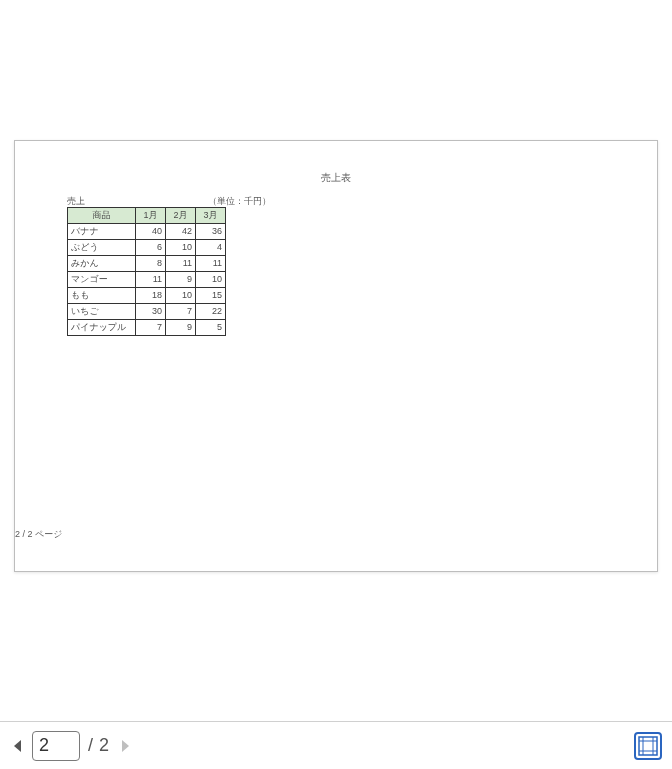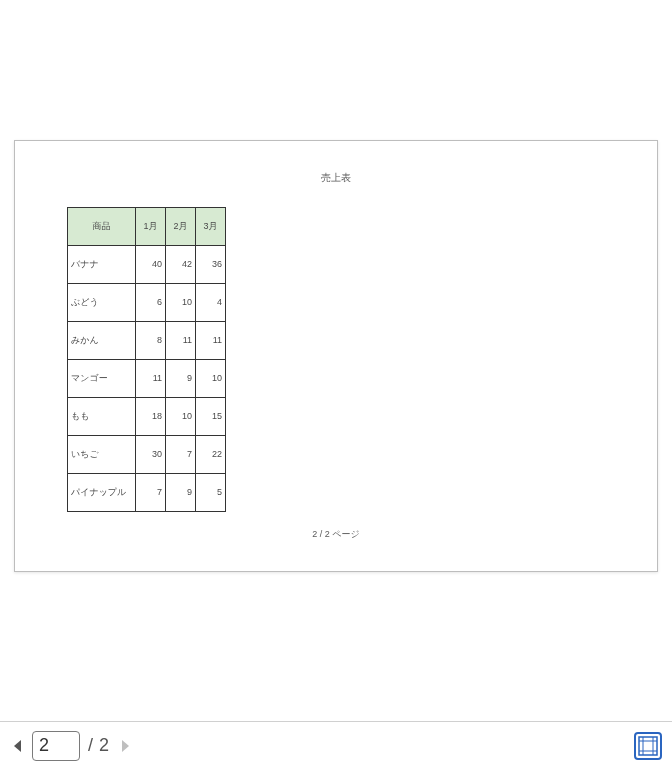--- a/index.html
+++ b/index.html
@@ -43,21 +43,21 @@
   table.sales {
     position: absolute;
     left: 52px;
     top: 66px;
     border-collapse: collapse;
     font-size: 9px;
     color: #4a4a4a;
   }
   table.sales th, table.sales td {
     border: 1px solid #333;
-    padding: 13px 3px;
+    padding: 2px 3px;
     height: 13px;
     line-height: 11px;
   }
   table.sales th {
     background: #d7ead2;
     font-weight: normal;
     text-align: center;
   }
   table.sales td.name {
     width: 68px;
@@ -67,21 +67,21 @@
     width: 30px;
     text-align: right;
   }
   table.sales tr.total td {
     border-top: 1px solid #333;
   }
   .footer {
     position: absolute;
     left: 0; right: 0;
     bottom: 30px;
-    text-align: center;
+    text-align: left;
     font-size: 9px;
     color: #5a5a5a;
   }
   
   .toolbar {
     position: absolute;
     left: 0; right: 0;
     bottom: 0;
     height: 48px;
     border-top: 1px solid #d0d0d0;
@@ -122,20 +122,24 @@
     align-items: center;
     justify-content: center;
     cursor: pointer;
   }
 </style>
 </head>
 <body>
 
 <div class="page">
   <div class="doc-title">売上表</div>
+  <div class="topline">
+    <span>売上</span>
+    <span class="unit">（単位：千円）</span>
+  </div>
   <table class="sales">
     <thead>
       <tr>
         <th style="width:68px">商品</th>
         <th style="width:30px">1月</th>
         <th style="width:30px">2月</th>
         <th style="width:30px">3月</th>
       </tr>
     </thead>
     <tbody id="sales-body">

